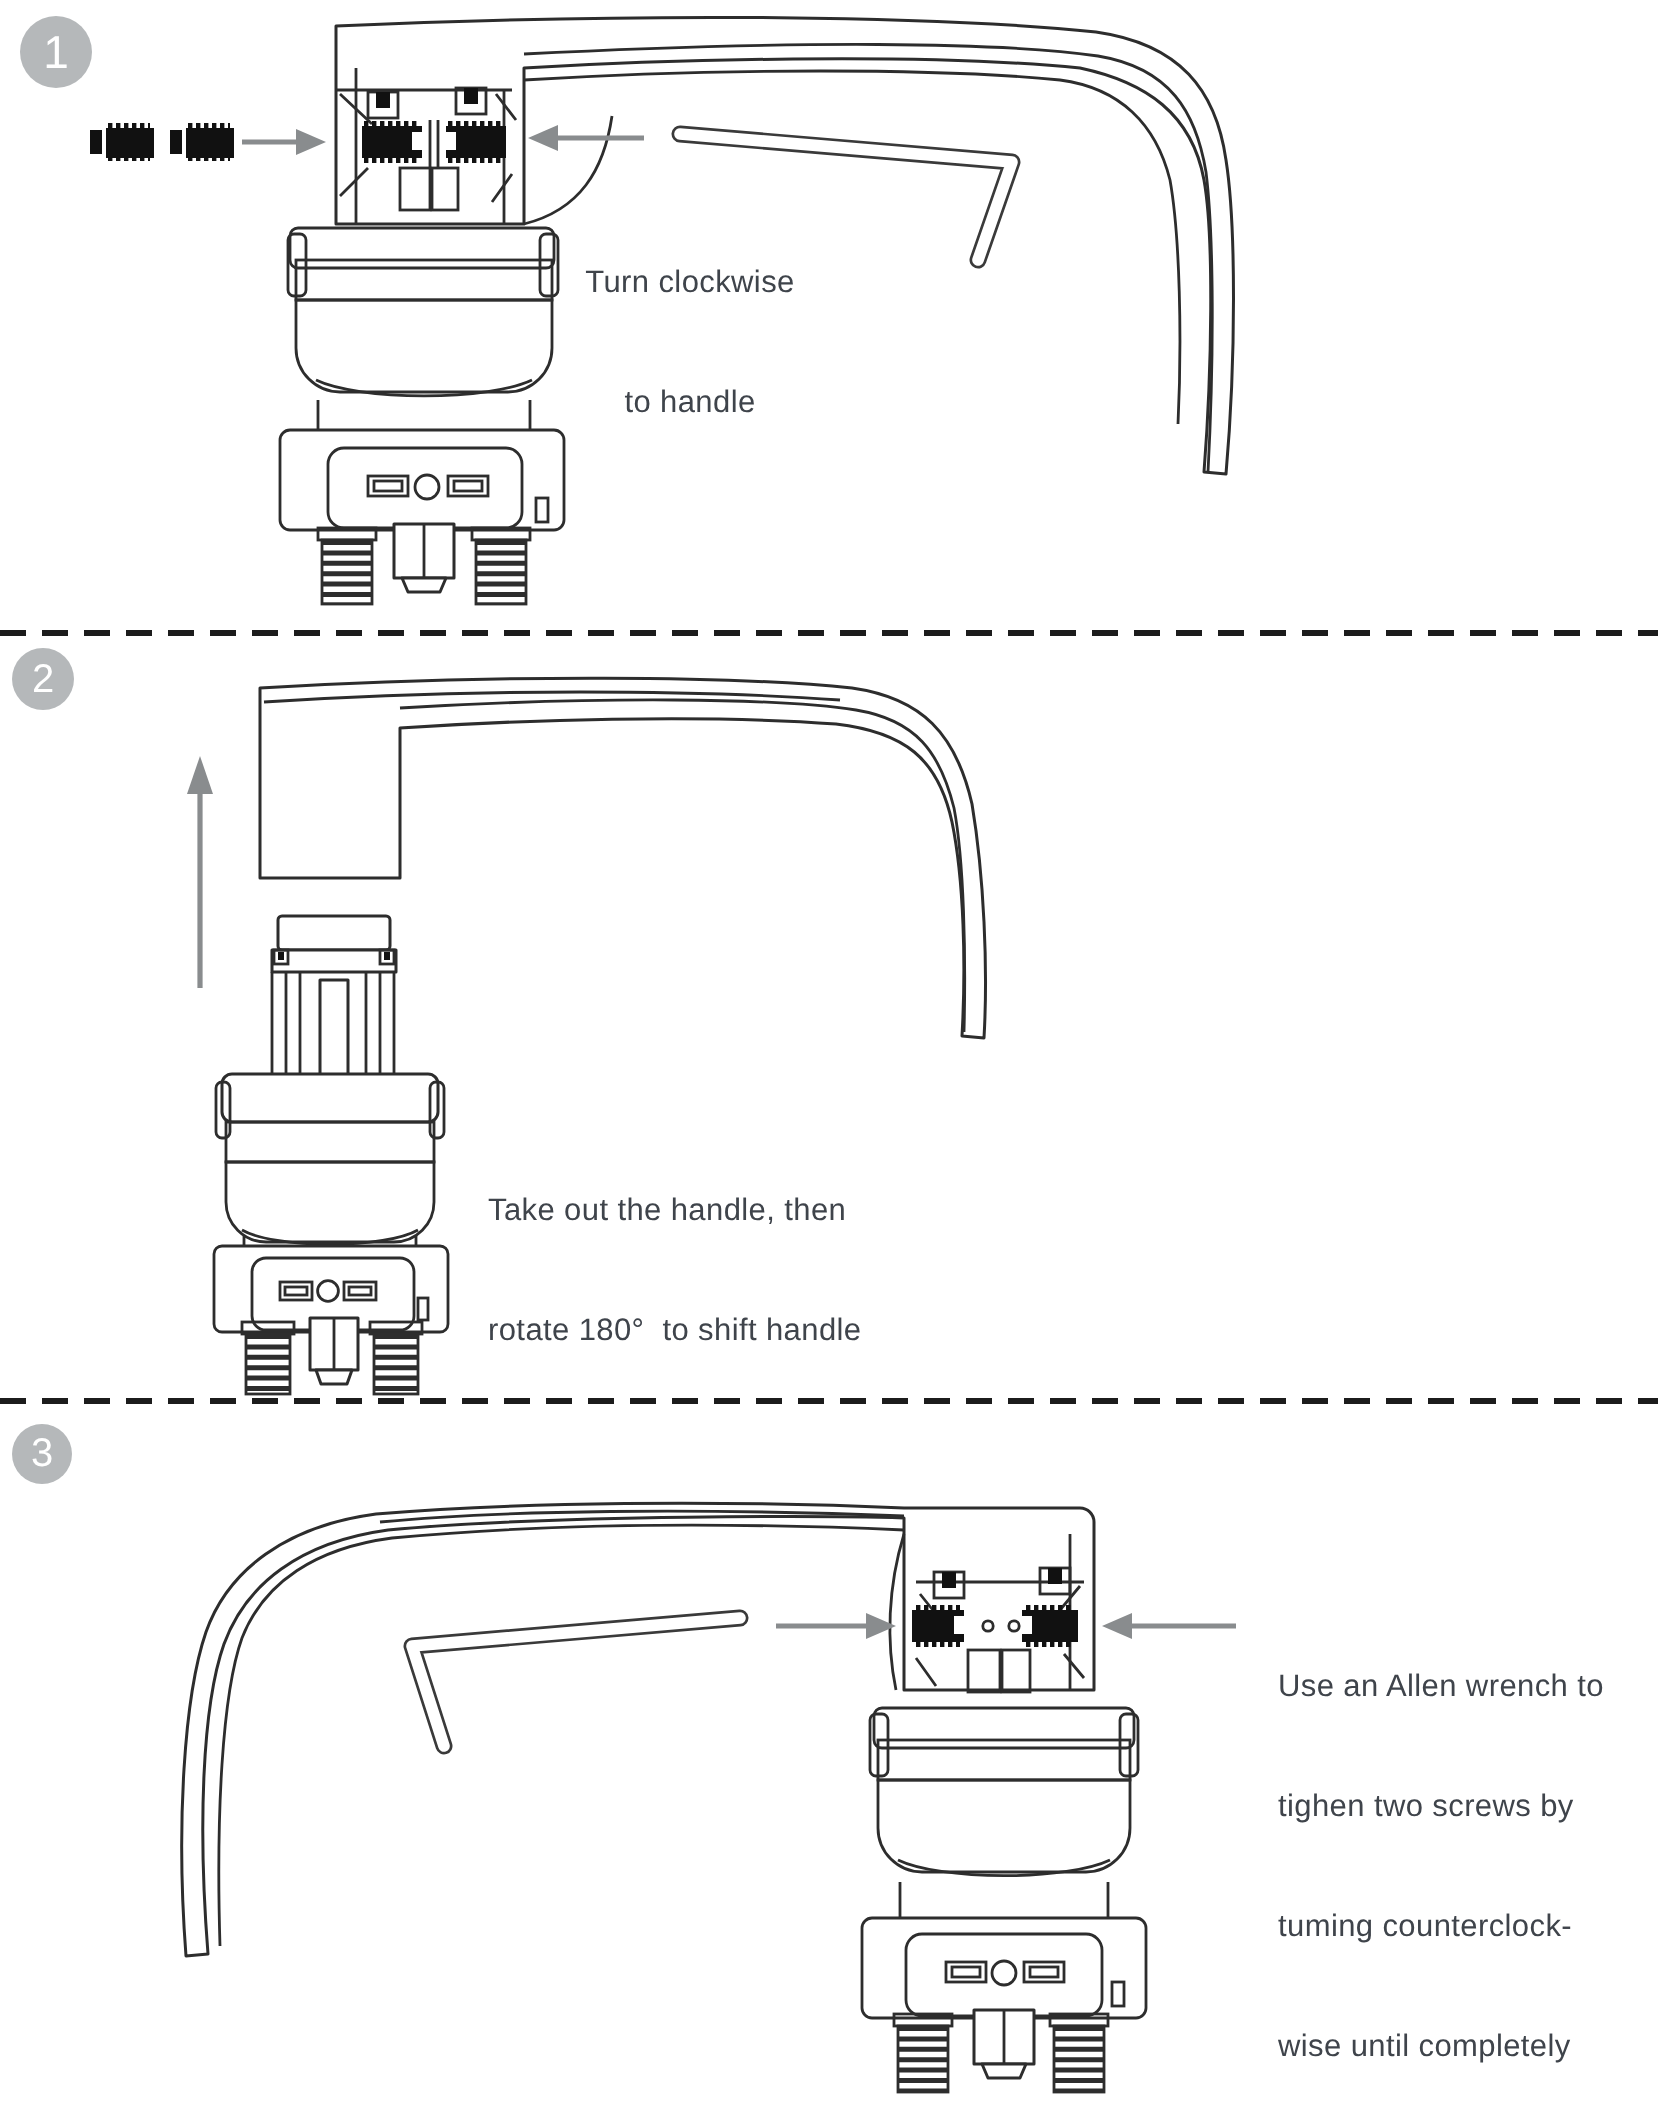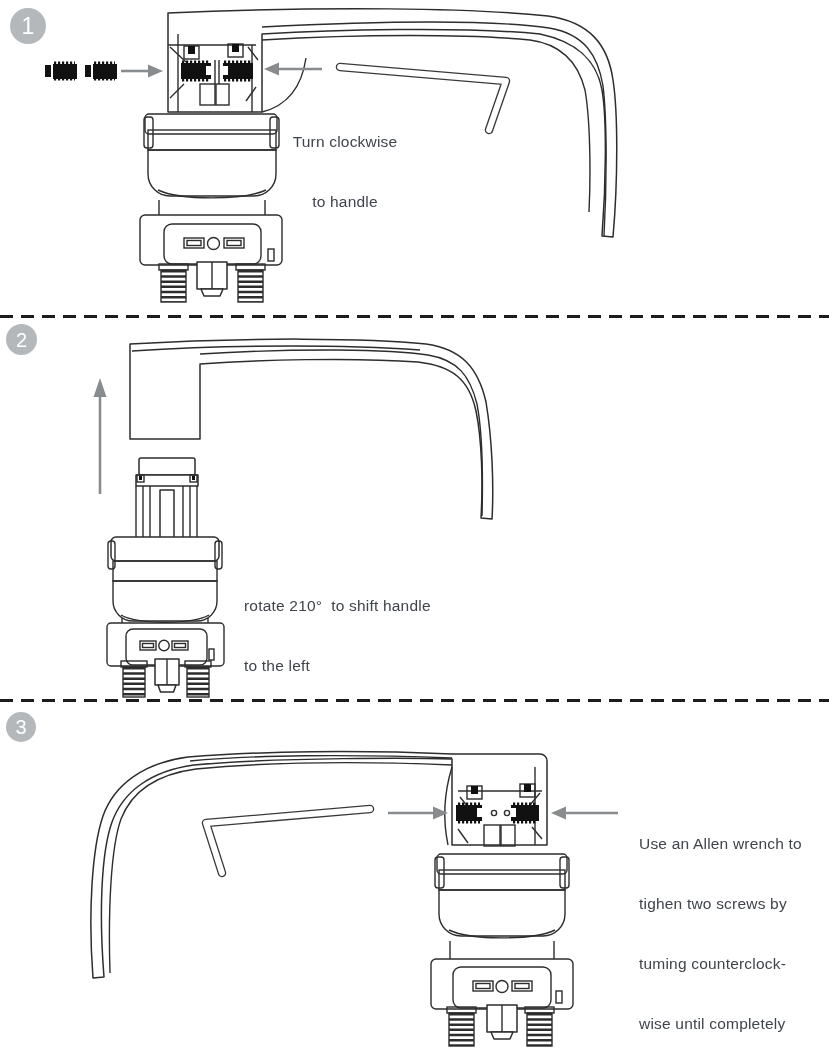--- a/index.html
+++ b/index.html
@@ -189,22 +189,22 @@
       </g>
       <g>
         <rect class="lnw" x="155" y="341" width="24" height="26"></rect>
         <path class="ln" d="M167,341 L167,367"></path>
         <path class="lnw" d="M158,367 h18 l-2.5,7 h-13 Z"></path>
       </g>
     </g>
   </svg>
 
   <div class="caption" style="left:244px;top:556px;width:230px;">
-    <span>rotate 210°  to shift handle</span>
-    <span>to the left</span>
+    <span>Take out the handle, then</span>
+    <span>rotate 180°  to shift handle</span>
   </div>
 
   <div class="divider" style="top:699px;"></div>
 
   <div class="badge" style="left:6px;top:712px;width:30px;height:30px;font-size:20px;">
     <span>3</span>
   </div>
 
   <svg width="829" height="350" style="top:701px;" viewBox="0 0 829 350">
 

